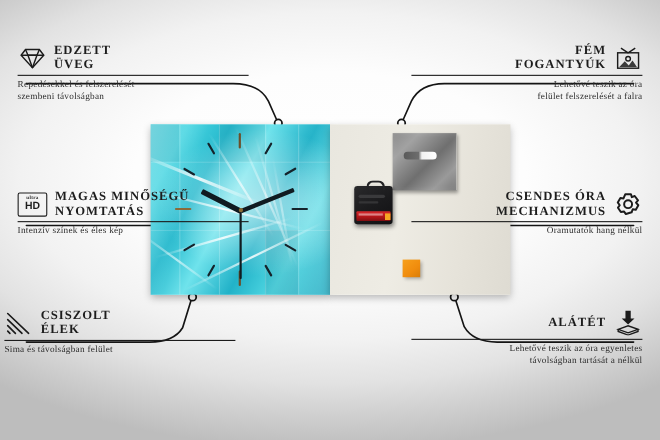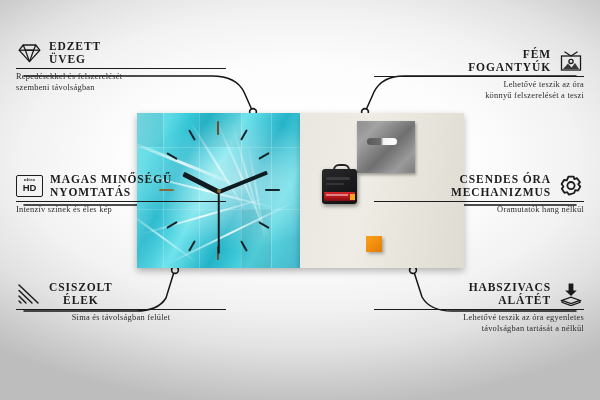--- a/index.html
+++ b/index.html
@@ -89,22 +89,22 @@
   .co-icon svg{display:block;}
   .hdbadge{
     width:25px;height:20px;border:1.4px solid #1d1d1d;border-radius:2px;
     display:flex;flex-direction:column;align-items:center;justify-content:center;line-height:1;
   }
   .hdbadge .u{font-size:4.6px;letter-spacing:.3px;font-weight:700;color:#1d1d1d;}
   .hdbadge .h{font-size:9.5px;font-weight:700;color:#1d1d1d;font-family:"Liberation Sans",sans-serif;}
   
   #co-edzett{left:16px;top:40px;}
   #co-nyomtatas{left:16px;top:173px;}
-  #co-csiszolt{left:16px;top:281px;text-align:center;}
-  #co-fem{left:374px;top:48px;}
+  #co-csiszolt{left:4px;top:281px;}
+  #co-fem{left:374px;top:40px;}
   #co-csendes{left:374px;top:173px;}
   #co-habszivacs{left:374px;top:281px;}
   #connectors{position:absolute;inset:0;}
 </style>
 </head>
 <body>
 
 <div id="stage">
 
   <svg id="connectors" viewBox="0 0 600 400" width="600" height="400">
@@ -261,21 +261,21 @@
             <rect x="3.5" y="7" width="19" height="14"></rect>
             <path d="M13,7 L6.5,2.8 M13,7 L19.5,2.8"></path>
             <circle cx="13" cy="12.4" r="2.1"></circle>
             <path d="M5,20 L10,14.6 L13.6,18.6 L17,14 L21,20 Z" fill="#1b1b1b" stroke="none" opacity=".85"></path>
           </g>
         </svg>
       </span>
     </div>
     <div class="co-rule"></div>
     <div class="co-sub">Lehetővé teszik az óra</div>
-    <div class="co-sub">könnyű felszerelését a teszi</div>
+    <div class="co-sub">felület felszerelését a falra</div>
   </div>
 
   <div class="callout right" id="co-csendes">
     <div class="co-head">
       <span>
         <div class="co-title">CSENDES ÓRA</div>
         <div class="co-title">MECHANIZMUS</div>
       </span>
       <span class="co-icon">
         <svg width="24" height="24" viewBox="0 0 24 24">
@@ -286,21 +286,20 @@
         </svg>
       </span>
     </div>
     <div class="co-rule"></div>
     <div class="co-sub">Óramutatók hang nélkül</div>
   </div>
 
   <div class="callout right" id="co-habszivacs">
     <div class="co-head">
       <span>
-        <div class="co-title">HABSZIVACS</div>
         <div class="co-title">ALÁTÉT</div>
       </span>
       <span class="co-icon">
         <svg width="26" height="24" viewBox="0 0 26 24">
           <g fill="none" stroke="#1b1b1b" stroke-width="1.3">
             <path d="M10.6,1.4 L15.4,1.4 L15.4,8.6 L18.8,8.6 L13,14 L7.2,8.6 L10.6,8.6 Z" fill="#1b1b1b" stroke="none"></path>
             <path d="M4,18.4 L13,15.2 L22,18.4 L13,21.6 Z"></path>
             <path d="M4,18.4 L4,20.4 L13,23.6 L22,20.4 L22,18.4"></path>
           </g>
         </svg>

